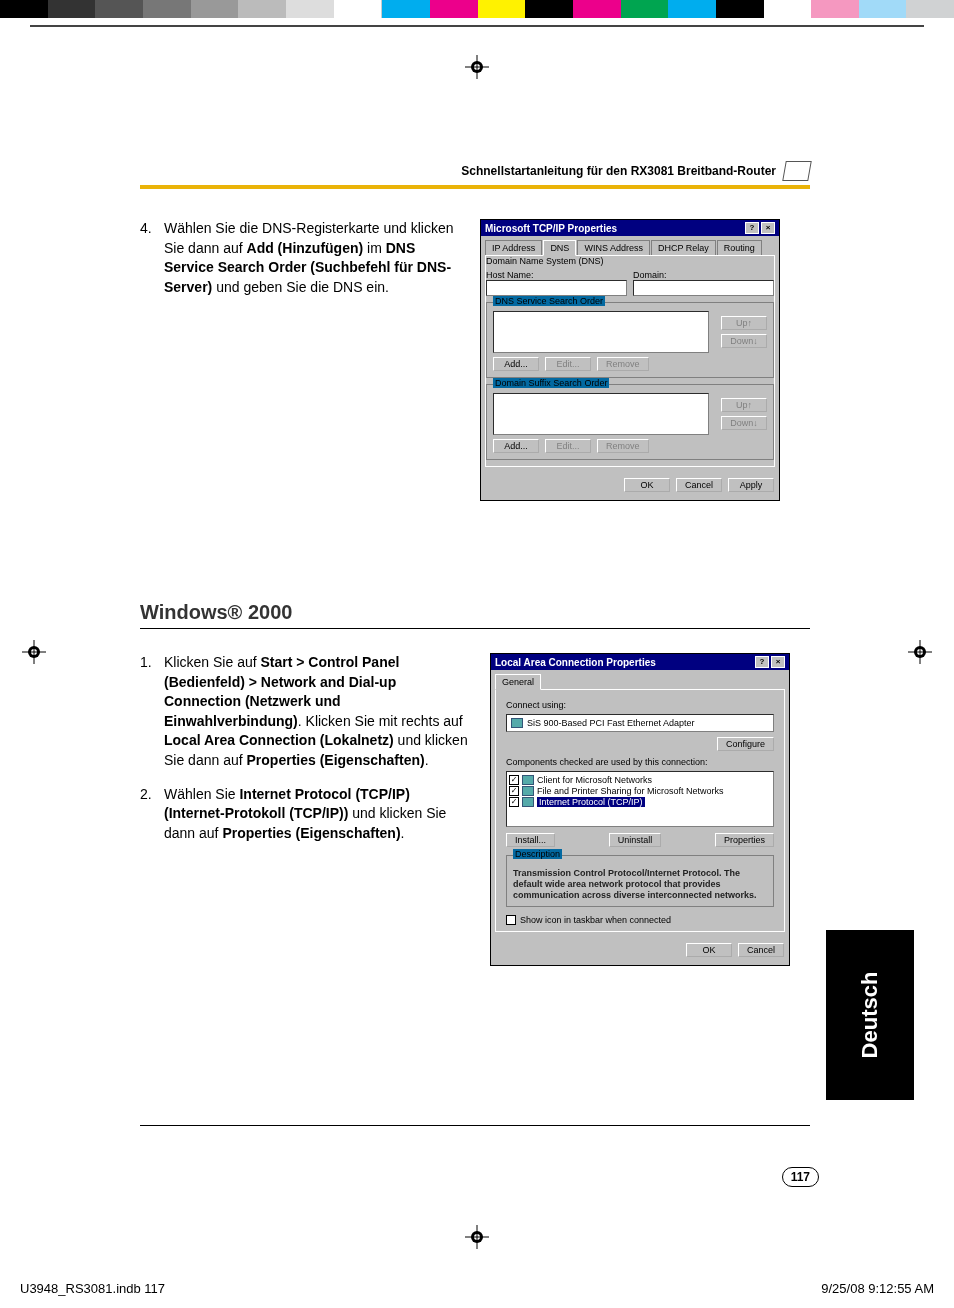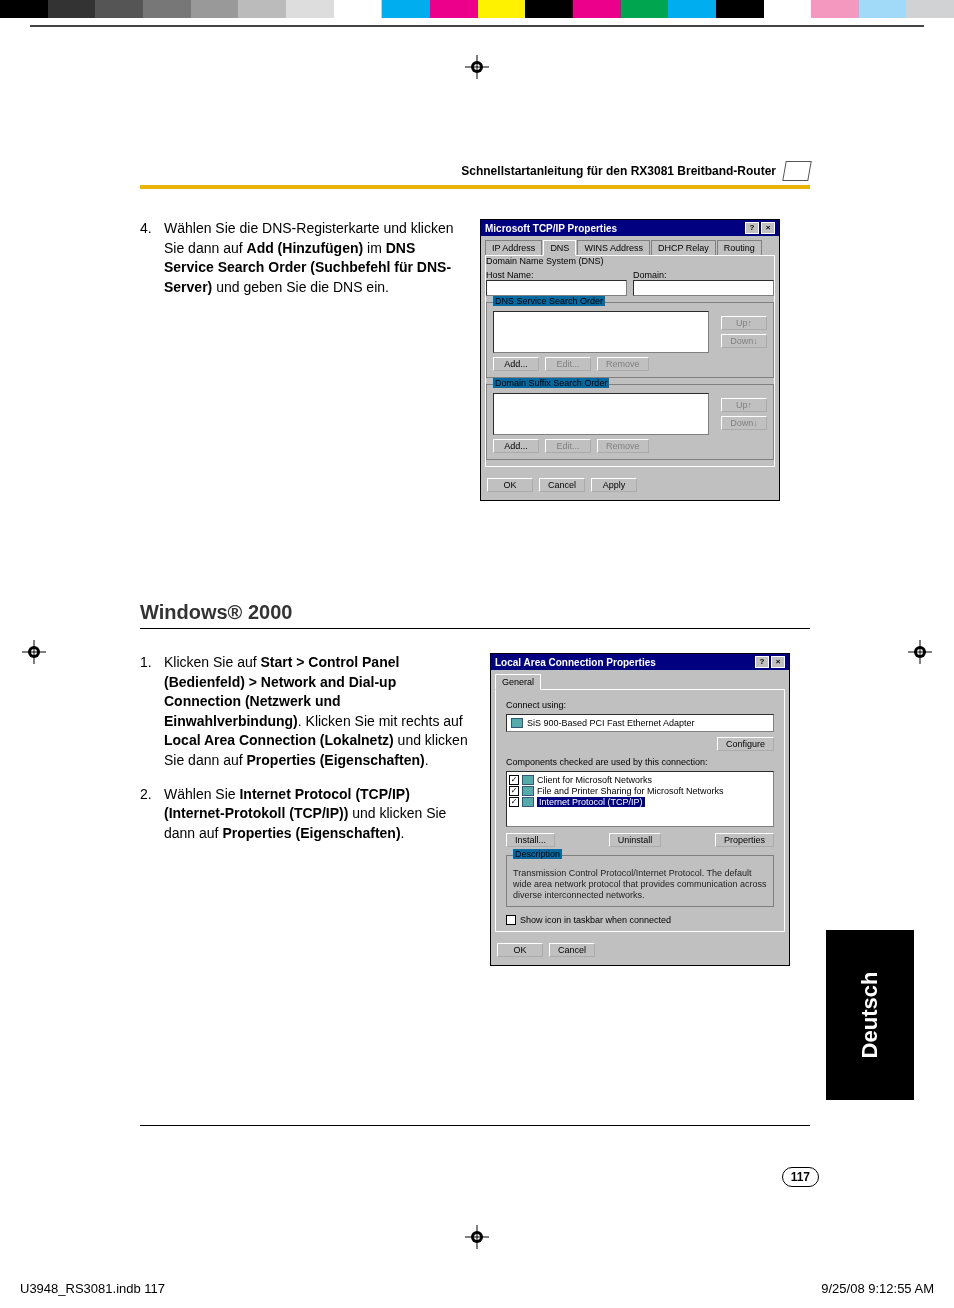--- a/index.html
+++ b/index.html
@@ -33,35 +33,35 @@
   .tabpanel { border: 1px solid #fff; margin: 0 4px 6px 4px; padding: 0; position: relative; top: -1px; }
   .groupbox { border: 1px solid #808080; margin: 6px 0; padding: 8px 6px 6px 6px; position: relative; }
   .groupbox .legend { position: absolute; top: -7px; left: 6px; background: #0369a1; padding: 0 2px; font-size: 9px; }
   .row { display: flex; gap: 6px; margin-bottom: 4px; align-items: center; }
   .lbl { font-size: 9px; }
   .input { background: #fff; border: 1px inset #808080; height: 16px; flex: 1; }
   .btn { background: #c0c0c0; border: 1px outset #fff; padding: 1px 8px; font-size: 9px; min-width: 46px; text-align: center; }
   .btn.disabled { color: #808080; }
   .btnrow { display: flex; gap: 6px; margin-top: 4px; }
   .listbox { background: #fff; border: 1px inset #808080; height: 42px; flex: 1; }
-  .dlg-btns { display: flex; justify-content: flex-start; gap: 6px; padding: 4px 16px 8px 6px; }
+  .dlg-btns { display: flex; justify-content: flex-end; gap: 6px; padding: 4px 5px 8px 6px; }
   .sidebtns { display: flex; flex-direction: column; gap: 4px; margin-left: 6px; }
   
   .h2 { font-size: 20px; font-weight: bold; color: #333; border-bottom: 1px solid #000; padding-bottom: 4px; margin-bottom: 24px; }
   .section-win2k { display: flex; gap: 20px; }
   .section-win2k .text { width: 330px; font-size: 14px; line-height: 1.4; }
   .dlg2 { width: 300px; }
   .dlg2 .tabpanel { padding: 10px 10px 6px 10px; }
   .adapter { background: #fff; border: 1px inset #808080; height: 18px; display: flex; align-items: center; padding: 0 4px; font-size: 9px; gap: 4px; }
   .miniicon { width: 12px; height: 10px; background: #5aa; border: 1px solid #357; }
   .complist { background: #fff; border: 1px inset #808080; height: 56px; padding: 2px; font-size: 9px; }
   .complist .item { display: flex; align-items: center; gap: 3px; margin: 1px 0; }
   .chk { width: 10px; height: 10px; border: 1px solid #000; background: #fff; font-size: 8px; line-height: 8px; text-align: center; }
   .item .sel { background: #000080; color: #fff; padding: 0 2px; }
-  .desc { font-size: 9px; color: #222; margin-top: 4px; line-height: 1.2; }
+  .desc { font-size: 9px; color: #222; margin-top: 4px; line-height: 1.2; font-weight: bold; }
   .chkline { display: flex; align-items: center; gap: 4px; font-size: 9px; margin-top: 8px; }
   
   .langtab { position: absolute; right: 40px; top: 930px; width: 88px; height: 170px; background: #000; color: #fff; display: flex; align-items: center; justify-content: center; }
   .langtab span { transform: rotate(-90deg); font-size: 22px; font-weight: bold; }
   
   .footer-rule { position: absolute; left: 140px; top: 1125px; width: 670px; border-top: 1px solid #000; }
   .pagenum { position: absolute; right: 135px; top: 1138px; border: 1px solid #000; border-radius: 10px; padding: 2px 8px; font-size: 12px; font-weight: bold; margin-top: 29px; }
   
   .bottom-meta { position: absolute; left: 20px; bottom: 12px; right: 20px; display: flex; justify-content: space-between; font-size: 13px; }
 </style>

